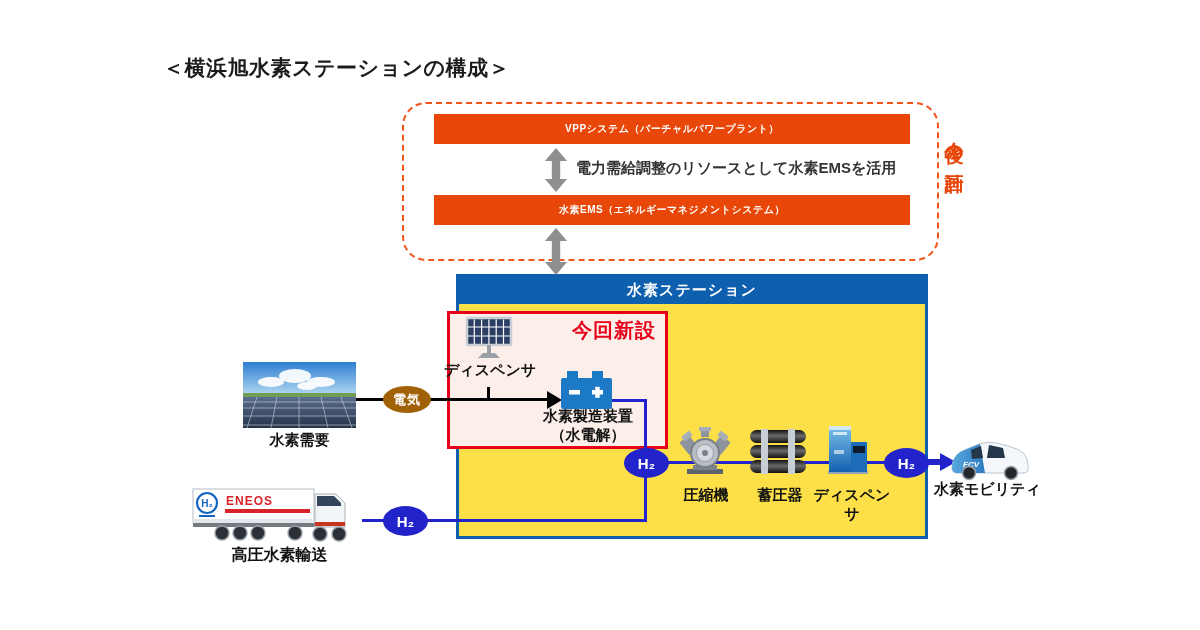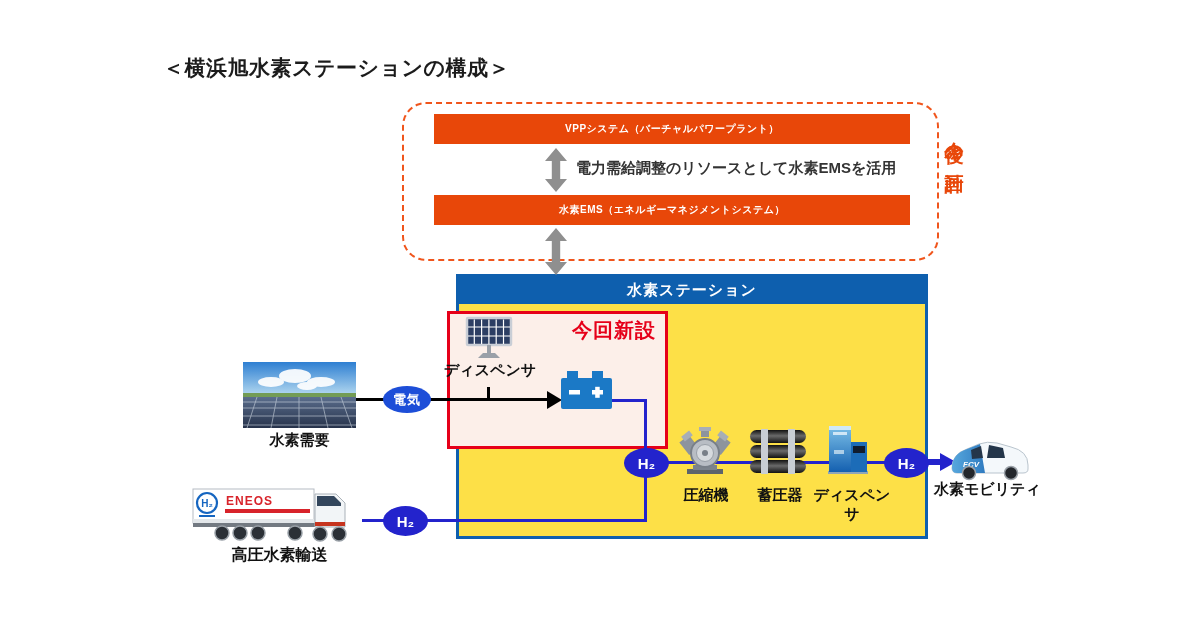--- a/index.html
+++ b/index.html
@@ -33,21 +33,21 @@
   .eq-label{top:486px;text-align:center;}
   .eq1{left:666px;width:80px;} .eq2{left:740px;width:80px;} .eq3{left:806px;width:92px;}
   .car-label{left:934px;top:480px;width:110px;text-align:left;}
 
   .wire-blk{background:#000;z-index:1;}
   .wire-blu{background:#2323cc;z-index:1;}
   .arrowhead-blk{width:0;height:0;border-top:9px solid transparent;border-bottom:9px solid transparent;border-left:15px solid #000;z-index:1;}
   .arrowhead-blu{width:0;height:0;border-top:9px solid transparent;border-bottom:9px solid transparent;border-left:16px solid #2323cc;z-index:2;}
 
   .badge{border-radius:50%;color:#fff;font-weight:700;z-index:3;}
-  .badge-elec{left:383px;top:386px;width:48px;height:27px;background:#1d4ed8;font-size:13px;letter-spacing:1px;}
+  .badge-elec{left:383px;top:386px;width:48px;height:27px;background:#a16207;font-size:13px;letter-spacing:1px;}
   .badge-h2{width:45px;height:30px;background:#2323cc;font-size:15px;}
   .b1{left:624px;top:448px;} .b2{left:884px;top:448px;} .bt{left:383px;top:506px;}
 
   .icon{z-index:2;}
 </style>
 </head>
 <body>
 
 <div id="canvas">
 
@@ -106,20 +106,24 @@
   <div class="abs lbl solar-label">ディスペンサ</div>
 
   <svg class="abs icon" style="left:561px;top:371px;" width="51" height="40" viewBox="0 0 51 40">
     <rect x="6" y="0" width="11" height="9" fill="#1b79c6"></rect>
     <rect x="31" y="0" width="11" height="9" fill="#1b79c6"></rect>
     <rect x="0" y="7" width="51" height="31" rx="2" fill="#1b79c6"></rect>
     <rect x="8" y="19" width="11" height="4.5" fill="#ffffff"></rect>
     <rect x="31" y="19" width="11" height="4.5" fill="#ffffff"></rect>
     <rect x="34.2" y="15.8" width="4.5" height="11" fill="#ffffff"></rect>
   </svg>
+  <div class="abs lbl elec-label">
+    <div>水素製造装置</div>
+    <div>（水電解）</div>
+  </div>
 
   <svg class="abs icon" style="left:243px;top:362px;" width="113" height="66" viewBox="0 0 113 66">
     <defs>
       <linearGradient id="sky" x1="0" y1="0" x2="0" y2="1">
         <stop offset="0" stop-color="#2e7fd2"></stop>
           <stop offset="1" stop-color="#bfe0f2"></stop>
       </linearGradient>
       <linearGradient id="fld" x1="0" y1="0" x2="0" y2="1">
         <stop offset="0" stop-color="#5a6d8c"></stop>
           <stop offset="1" stop-color="#26324a"></stop>

